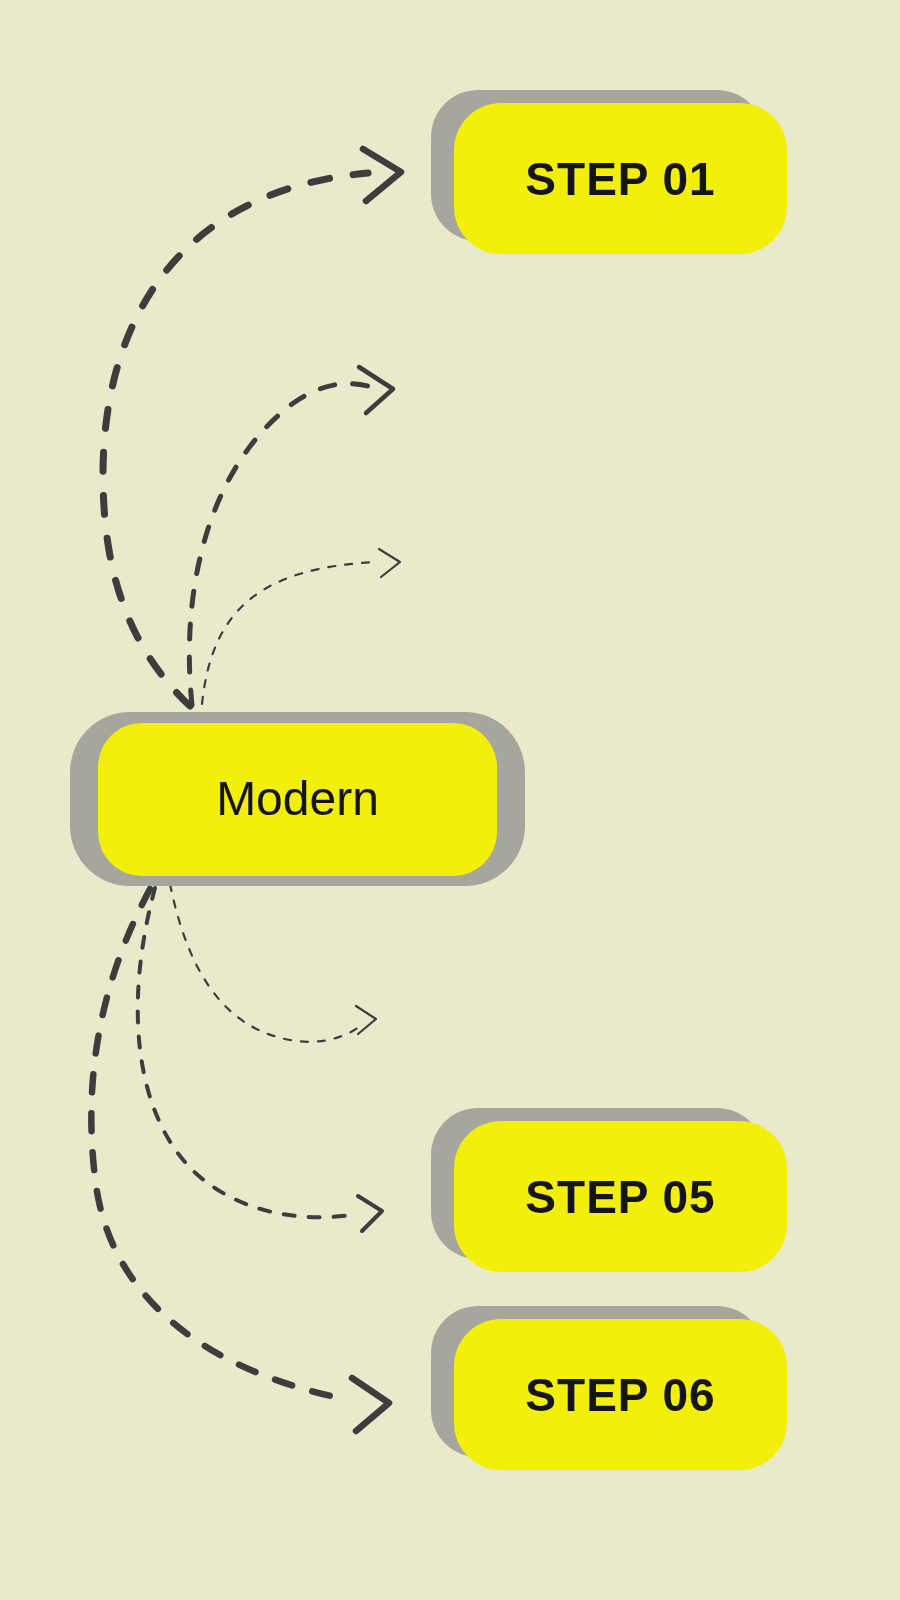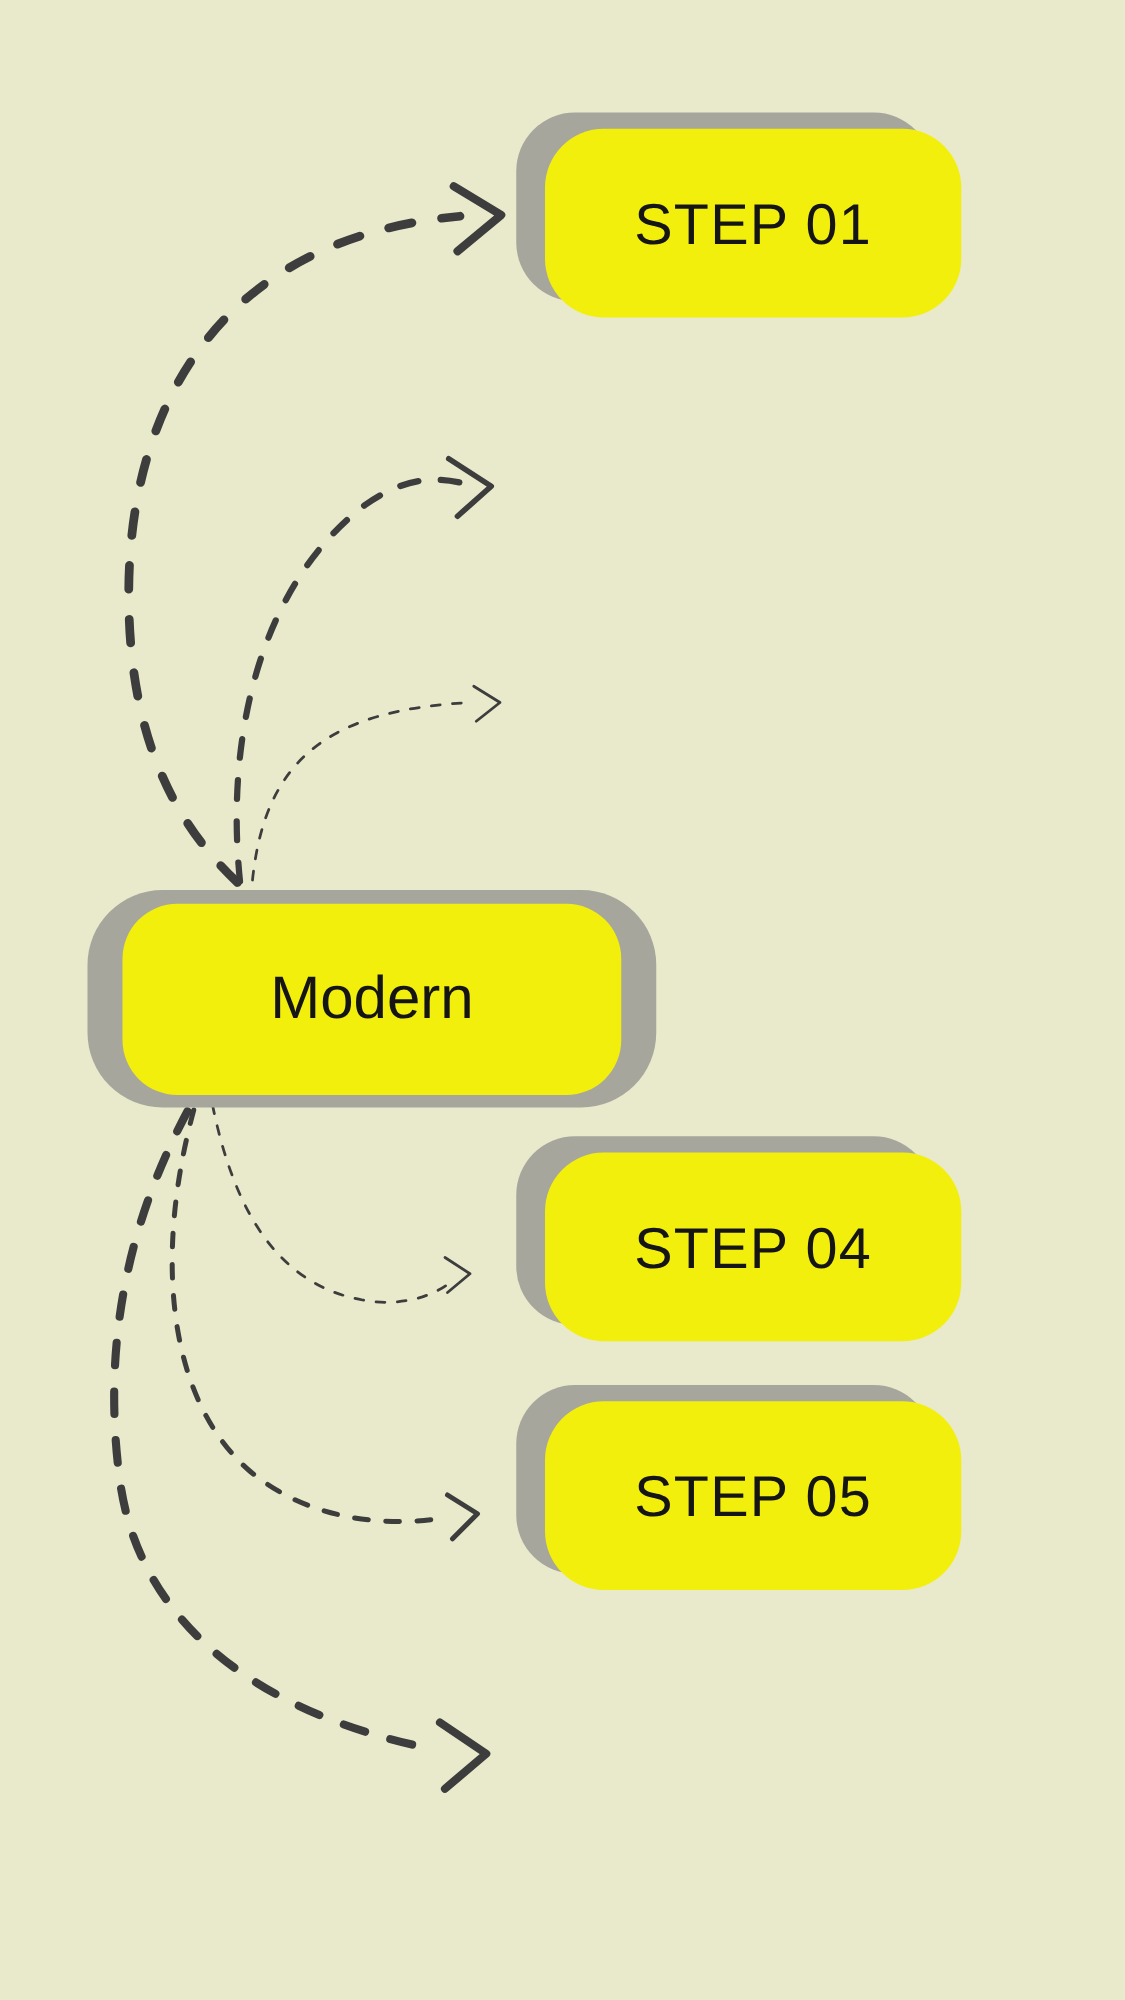--- a/index.html
+++ b/index.html
@@ -24,21 +24,21 @@
   }
   .arrows .dash{
     fill:none;stroke:var(--ink);
     stroke-linecap:round;stroke-linejoin:round;
   }
   .arrows .head{
     fill:none;stroke:var(--ink);
     stroke-linecap:round;stroke-linejoin:round;
   }
   .step{
-    position:absolute;left:436px;width:333px;height:151px;
+    position:absolute;left:454px;width:333px;height:151px;font-weight:bold;
   }
   .step-shadow{
     position:absolute;inset:0;
     transform:translate(-23px,-13px);
     background:var(--shadow);
     border-radius:47px;
   }
   .step-face{
     position:absolute;inset:0;
     background:var(--fill);
@@ -112,28 +112,28 @@
 
   <div class="step" style="top:103px">
     <div class="step-shadow"></div>
     <div class="step-face">
       <span class="step-label">STEP 01</span>
     </div>
   </div>
 
 
 
-  <div class="step" style="top:922px">
-    <div class="step-shadow"></div>
-    <div class="step-face">
-      <span class="step-label">STEP 04</span>
-    </div>
-  </div>
 
   <div class="step" style="top:1121px">
     <div class="step-shadow"></div>
     <div class="step-face">
       <span class="step-label">STEP 05</span>
     </div>
   </div>
 
+  <div class="step" style="top:1319px">
+    <div class="step-shadow"></div>
+    <div class="step-face">
+      <span class="step-label">STEP 06</span>
+    </div>
+  </div>
 
 </div>
 
 </body></html>

